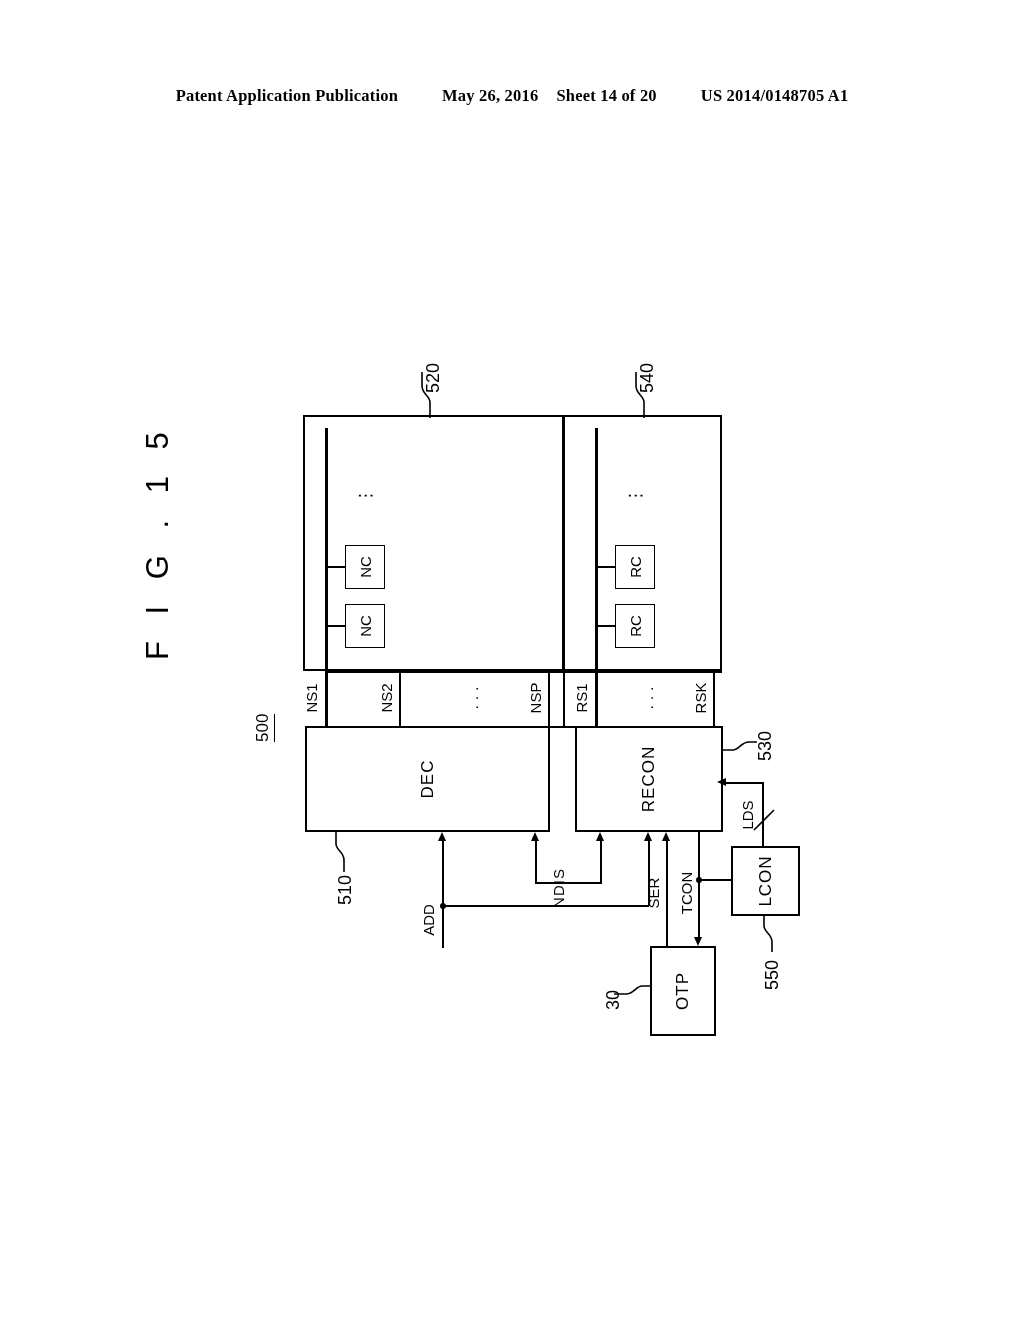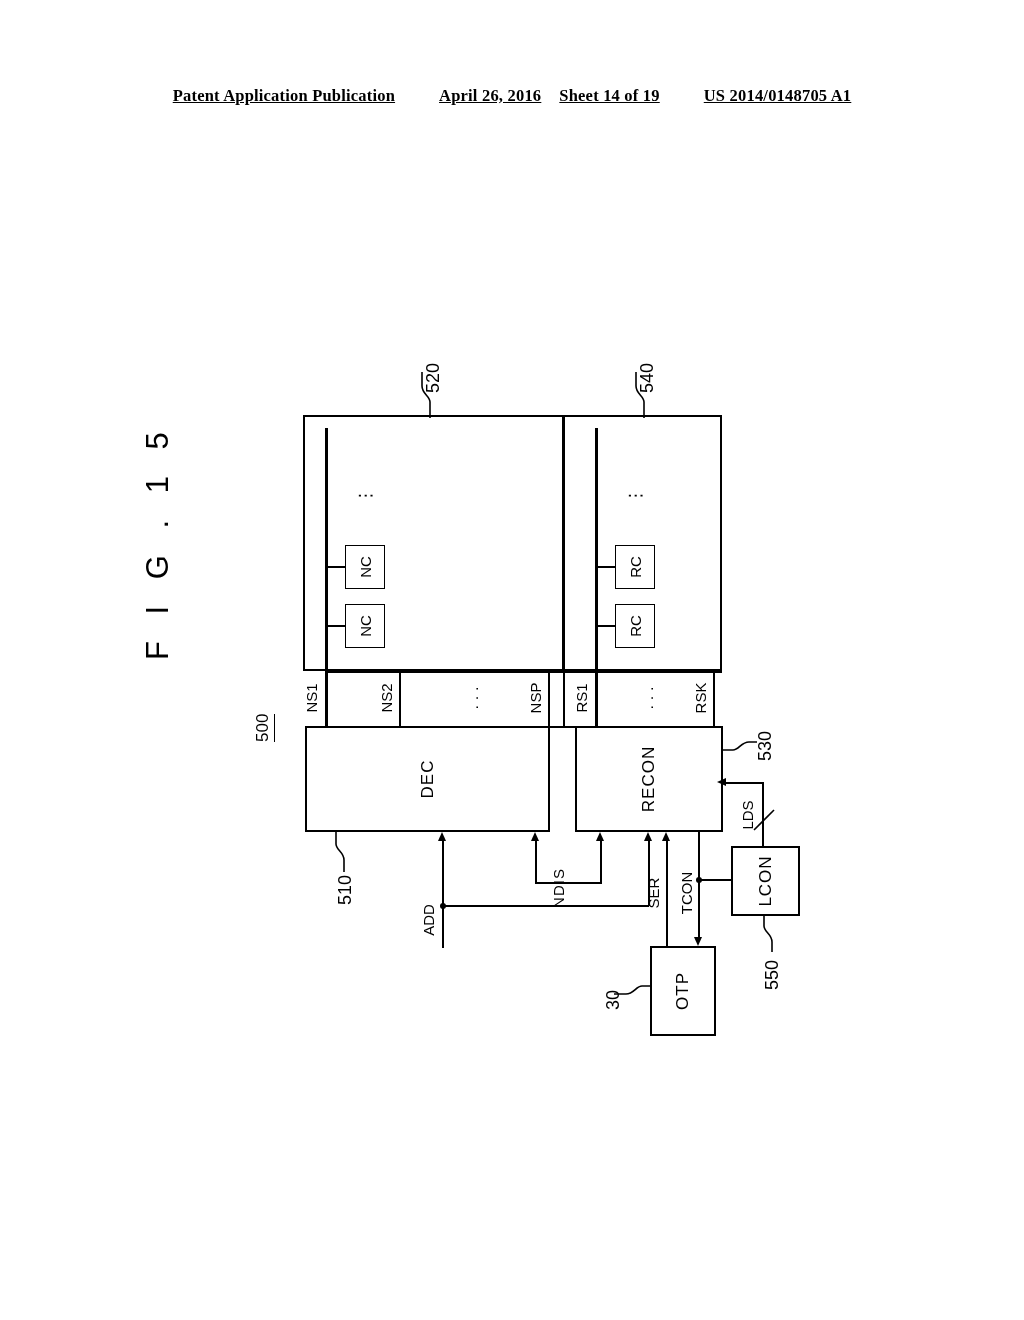--- a/index.html
+++ b/index.html
@@ -5,21 +5,21 @@
   html,body{margin:0;padding:0;background:#ffffff;}
   body{width:1024px;height:1320px;font-family:"Liberation Sans", sans-serif;color:#000;}
   #page{position:relative;width:1024px;height:1320px;overflow:hidden;background:#fff;}
 
   .hdr{
     position:absolute;top:86px;left:0;width:1024px;
     font-family:"Liberation Serif", serif;
     font-weight:bold;font-size:16.5px;letter-spacing:.2px;
     display:flex;justify-content:center;align-items:baseline;
   }
-  .hdr span{white-space:pre;text-decoration:underline;}
+  .hdr span{white-space:pre;}
   .hdr .gap1{display:inline-block;width:44px;}
   .hdr .gap2{display:inline-block;width:18px;}
   .hdr .gap3{display:inline-block;width:44px;}
 
   
   .figtitle{
     position:absolute;left:140px;top:660px;
     transform-origin:left top;transform:rotate(-90deg);
     font-size:31px;letter-spacing:9px;white-space:nowrap;
     font-family:"Liberation Sans", sans-serif;
@@ -54,23 +54,23 @@
   .lead{position:absolute;}
 </style>
 </head>
 <body>
 
 <div id="page">
 
   <div class="hdr">
     <span>Patent Application Publication</span>
     <span class="gap1"></span>
-    <span>April 26, 2016</span>
+    <span>May 26, 2016</span>
     <span class="gap2"></span>
-    <span>Sheet 14 of 19</span>
+    <span>Sheet 14 of 20</span>
     <span class="gap3"></span>
     <span>US 2014/0148705 A1</span>
   </div>
 
   <div class="figtitle">F I G .  1 5</div>
   <div class="fignum">500</div>
 
   <div class="box" style="left:303px;top:415px;width:261px;height:256px;"></div>
 
   <div class="vthick" style="left:325px;top:428px;height:243px;"></div>

